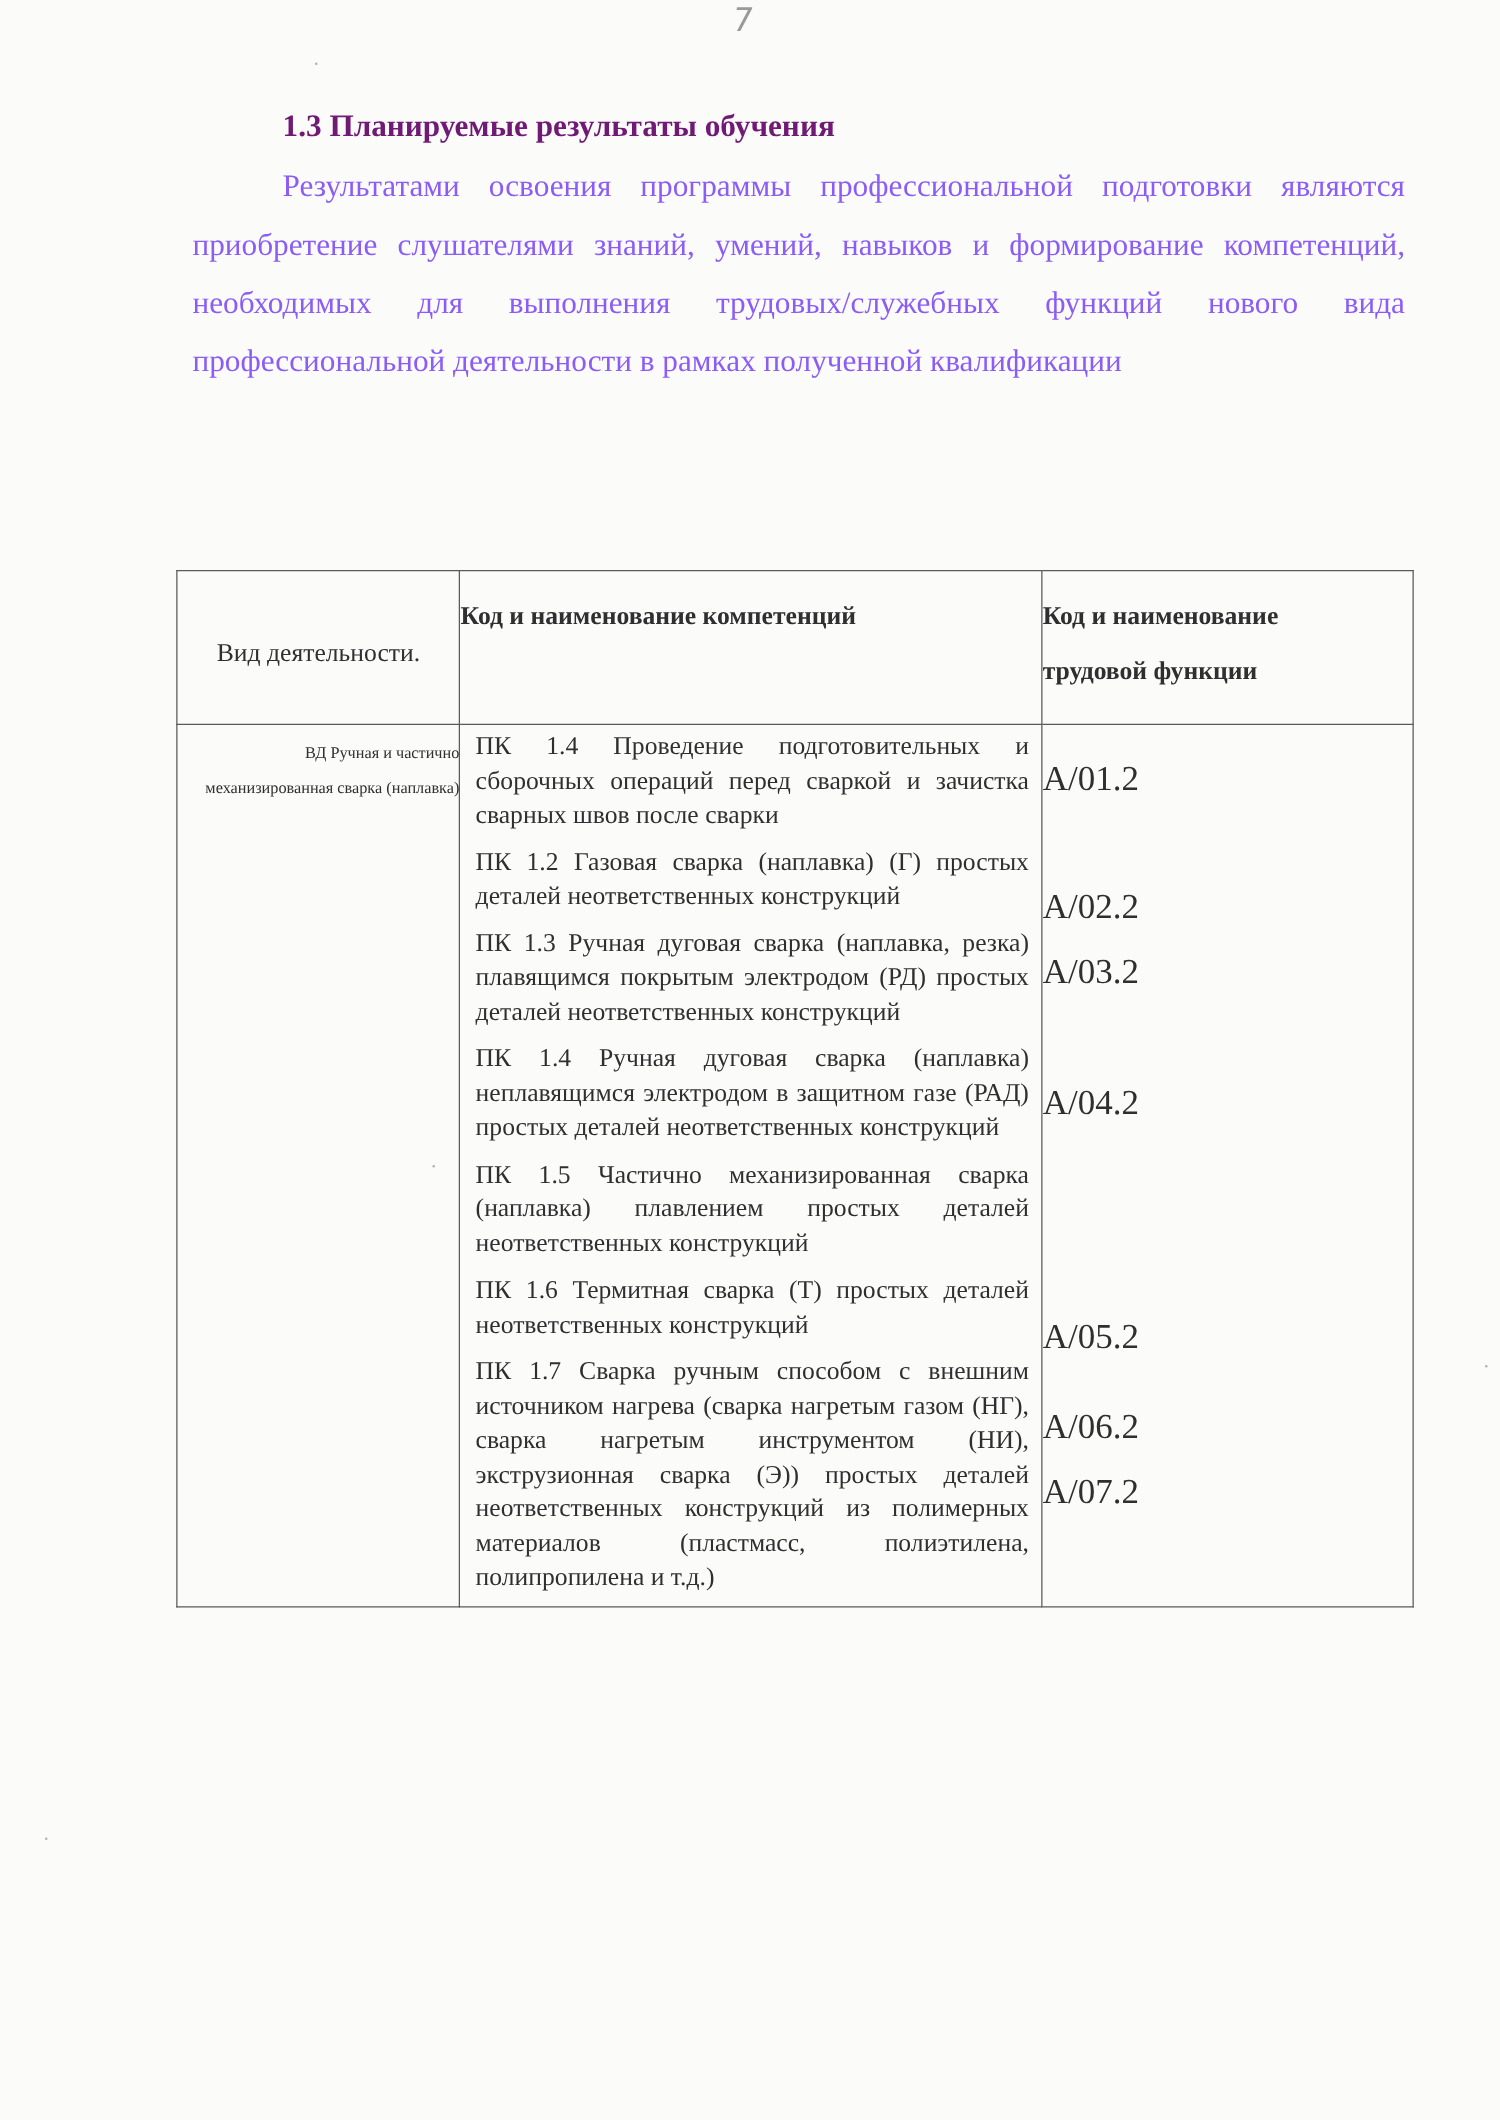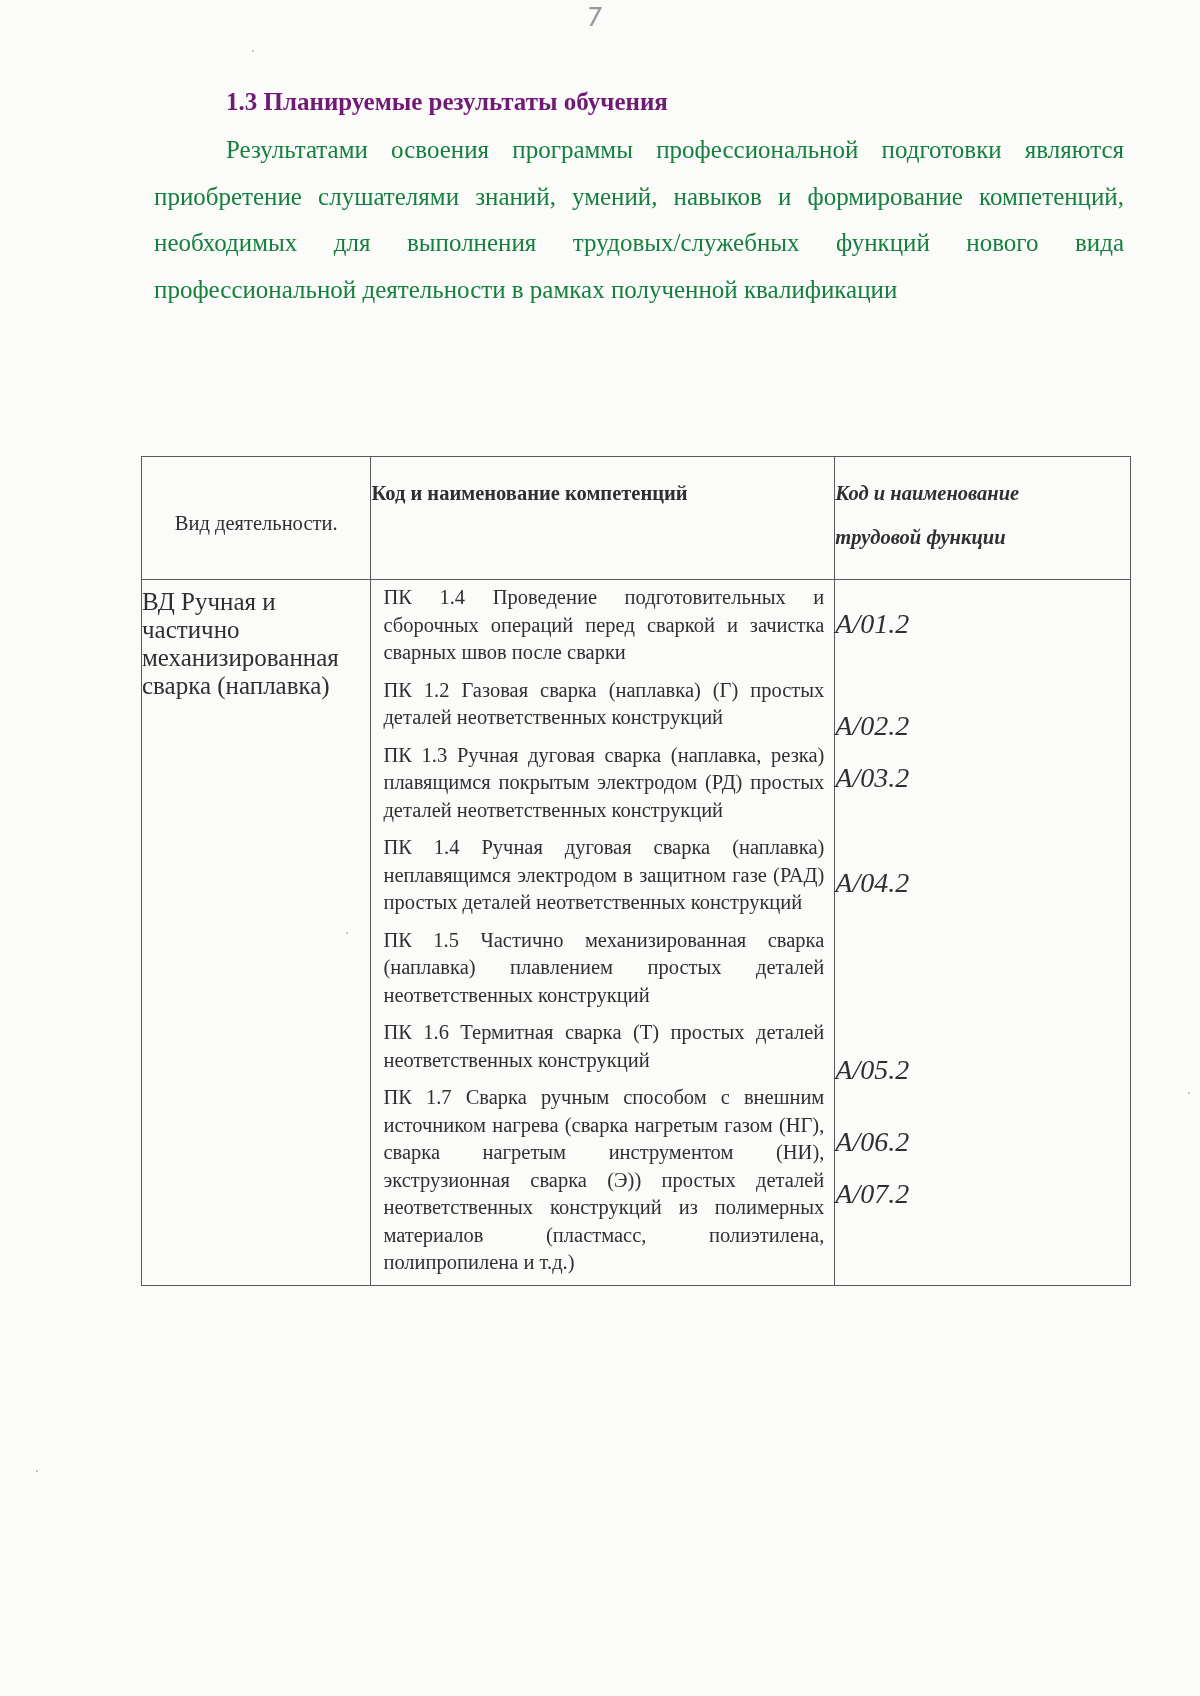--- a/index.html
+++ b/index.html
@@ -32,21 +32,21 @@
     }
     .intro {
       position: absolute;
       left: 154px;
       top: 127px;
       width: 970px;
       font-size: 25px;
       line-height: 46.5px;
       text-align: justify;
       margin: 0;
-      color: #15803d;
+      color: #8b5cf6;
     }
     .intro .indent { display: inline-block; width: 72px; }
 
     table.competencies {
       position: absolute;
       left: 141px;
       top: 456px;
       width: 990px;
       border-collapse: collapse;
       font-size: 20.5px;
@@ -56,37 +56,37 @@
       border: 1.5px solid #5a5a5a;
       vertical-align: top;
       padding: 0;
     }
     table.competencies thead th {
       height: 108px;
       font-weight: normal;
     }
     .col1 { width: 230px; }
     .col2 { width: 455px; }
-    .col3 { width: 303px; font-style: italic; }
+    .col3 { width: 303px; }
     .th-activity {
       text-align: center;
       vertical-align: middle !important;
       padding-top: 10px !important;
     }
     .th-bold {
       font-weight: bold !important;
       text-align: left;
       line-height: 44px;
       padding-top: 14px !important;
     }
     .activity-cell {
-      text-align: left;
+      text-align: right;
       line-height: 28px;
       padding-top: 8px !important;
-      font-size: 25px;
+      font-size: 13px;
     }
     .comp-cell { padding: 4px 10px 8px 12px !important; }
     .comp-item {
       text-align: justify;
       text-align-last: left;
       line-height: 27.5px;
       margin-bottom: 10px;
     }
     .func-cell { position: relative; }
     .func-code {

